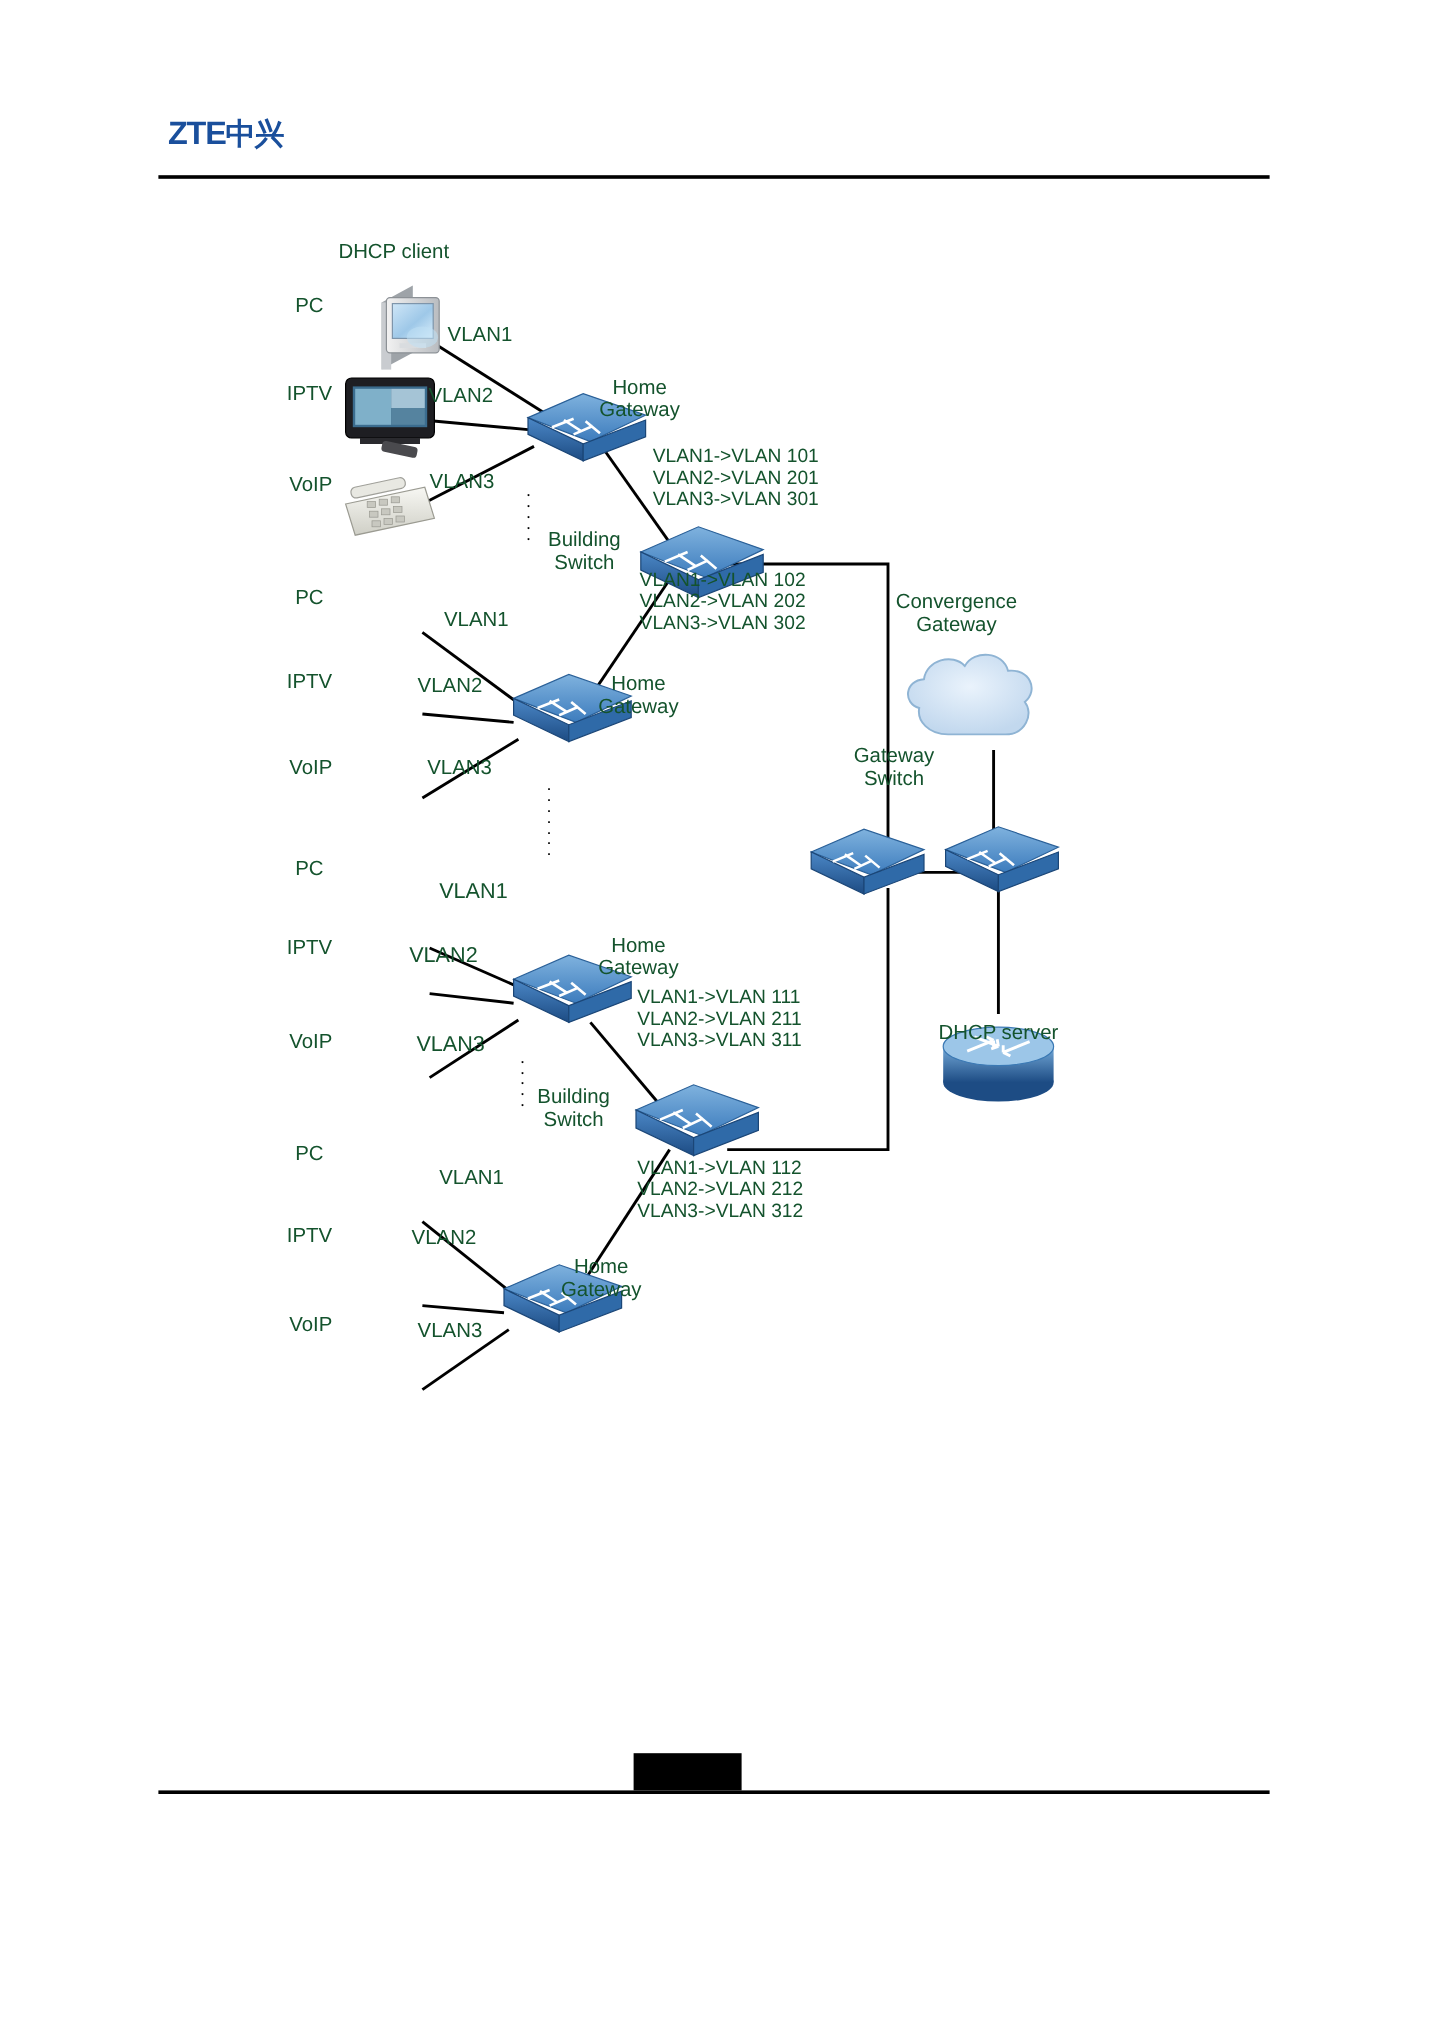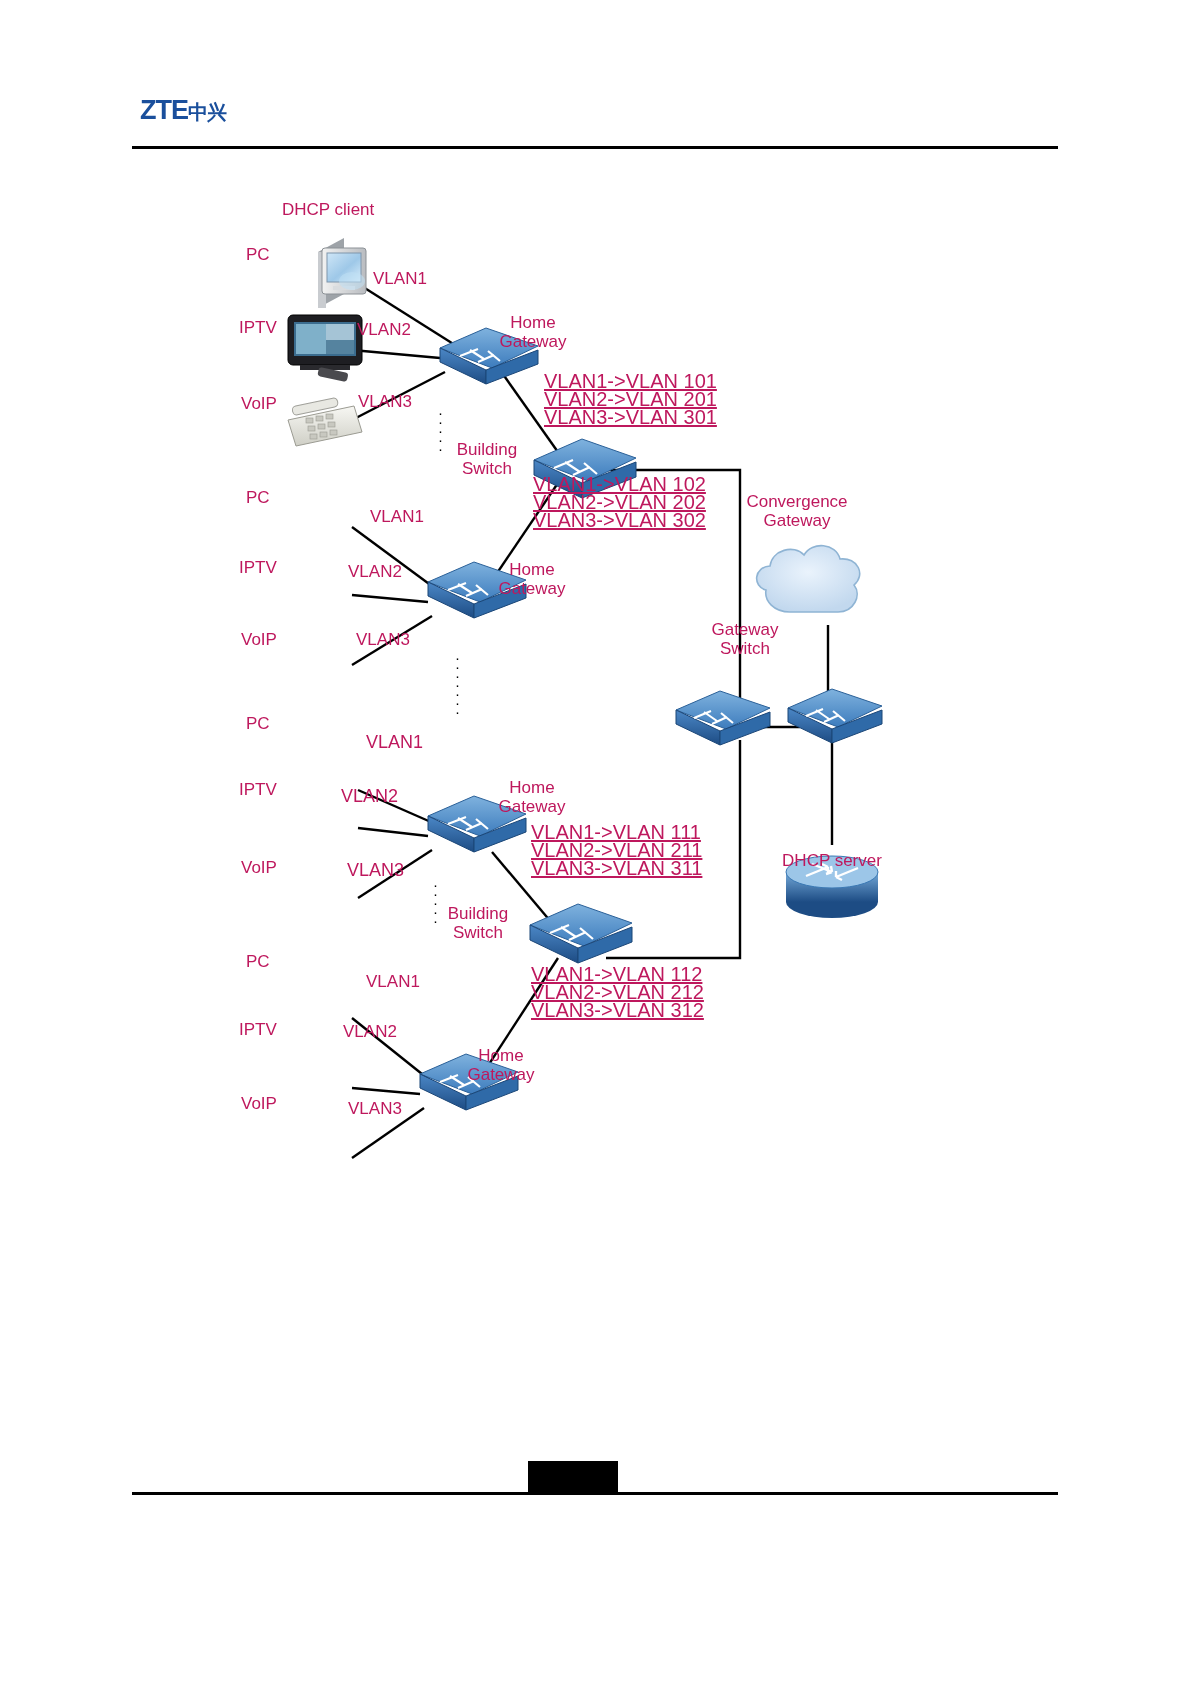--- a/index.html
+++ b/index.html
@@ -12,47 +12,47 @@
   }
   .page{position:absolute;left:0;top:0;width:1191px;height:1684px;}
 
   
   .logo{
     position:absolute;left:140px;top:95px;
     font-family:"Liberation Sans", sans-serif;
     font-weight:bold;font-size:27px;color:#1a4f9c;
     letter-spacing:-1px;
   }
-  .logo .zh{color:#1a4f9c;font-size:20px;}
+  .logo .zh{color:#1a4f9c;font-size:25px;}
   .hdr-rule{
     position:absolute;left:132px;top:146px;width:926px;height:3px;
     background:#000;
   }
   .ftr-rule{
     position:absolute;left:132px;top:1492px;width:926px;height:3px;
     background:#000;
   }
   .ftr-box{
     position:absolute;left:528px;top:1461px;width:90px;height:31px;
     background:#000;
   }
 
   
   #diagram{position:absolute;left:0;top:0;width:1191px;height:1684px;}
   svg.links{position:absolute;left:0;top:0;width:1191px;height:1684px;}
 
   .lbl{
     position:absolute;
     font-family:"Liberation Sans", sans-serif;
-    font-size:17px;color:#be185d;
+    font-size:17px;color:#14532d;
     white-space:pre;
     line-height:19px;
   }
   .lbl.c{text-align:center;}
-  .lbl.small{font-size:20px;line-height:18px;text-decoration:underline;}
+  .lbl.small{font-size:16px;line-height:18px;}
   .lbl.big{font-size:18px;}
 
   .dots{
     position:absolute;
     font-size:15px;line-height:9px;color:#000;
     letter-spacing:0;
   }
 </style>
 </head>
 <body>

